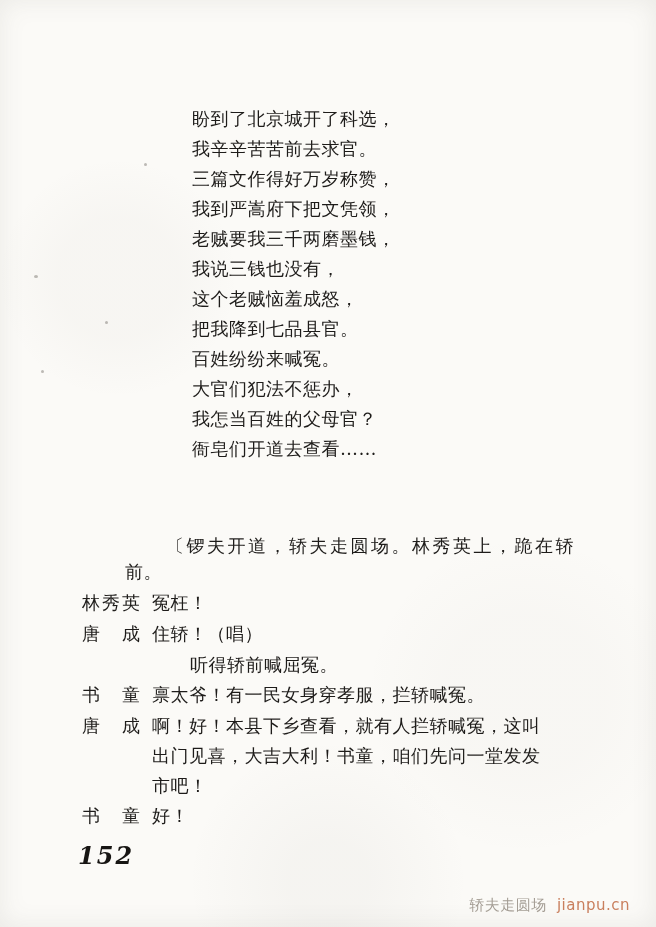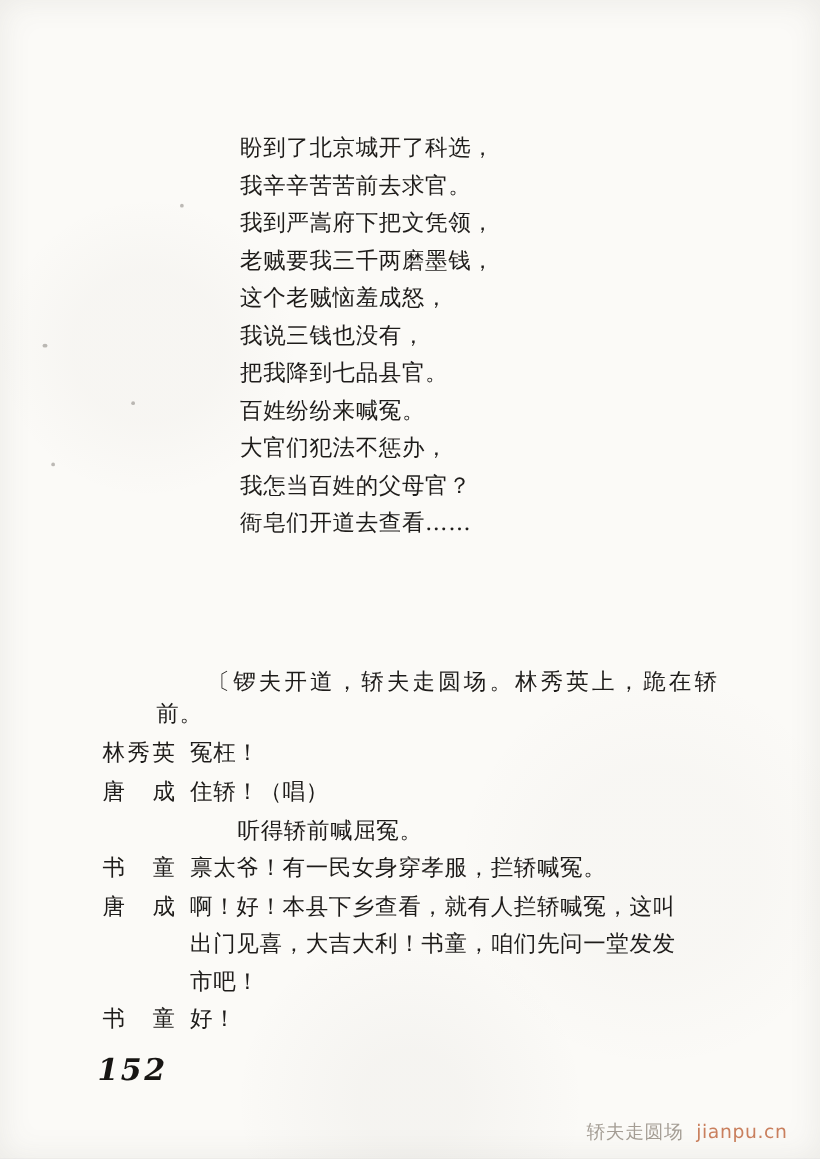--- a/index.html
+++ b/index.html
@@ -46,24 +46,25 @@
   .sp5{left:231px;top:628px;width:2px;height:2px;opacity:0.35;}
 </style>
 </head>
 <body>
 
 <div class="page">
 
   <div class="verse">
     <div class="vline">盼到了北京城开了科选，</div>
     <div class="vline">我辛辛苦苦前去求官。</div>
+    <div class="vline">三篇文作得好万岁称赞，</div>
     <div class="vline">我到严嵩府下把文凭领，</div>
     <div class="vline">老贼要我三千两磨墨钱，</div>
+    <div class="vline">我说三钱也没有，</div>
     <div class="vline">这个老贼恼羞成怒，</div>
-    <div class="vline">我说三钱也没有，</div>
     <div class="vline">把我降到七品县官。</div>
     <div class="vline">百姓纷纷来喊冤。</div>
     <div class="vline">大官们犯法不惩办，</div>
     <div class="vline">我怎当百姓的父母官？</div>
     <div class="vline">衙皂们开道去查看……</div>
   </div>
 
   <div class="line stage1">〔锣夫开道，轿夫走圆场。林秀英上，跪在轿</div>
   <div class="line stage2">前。</div>
 

